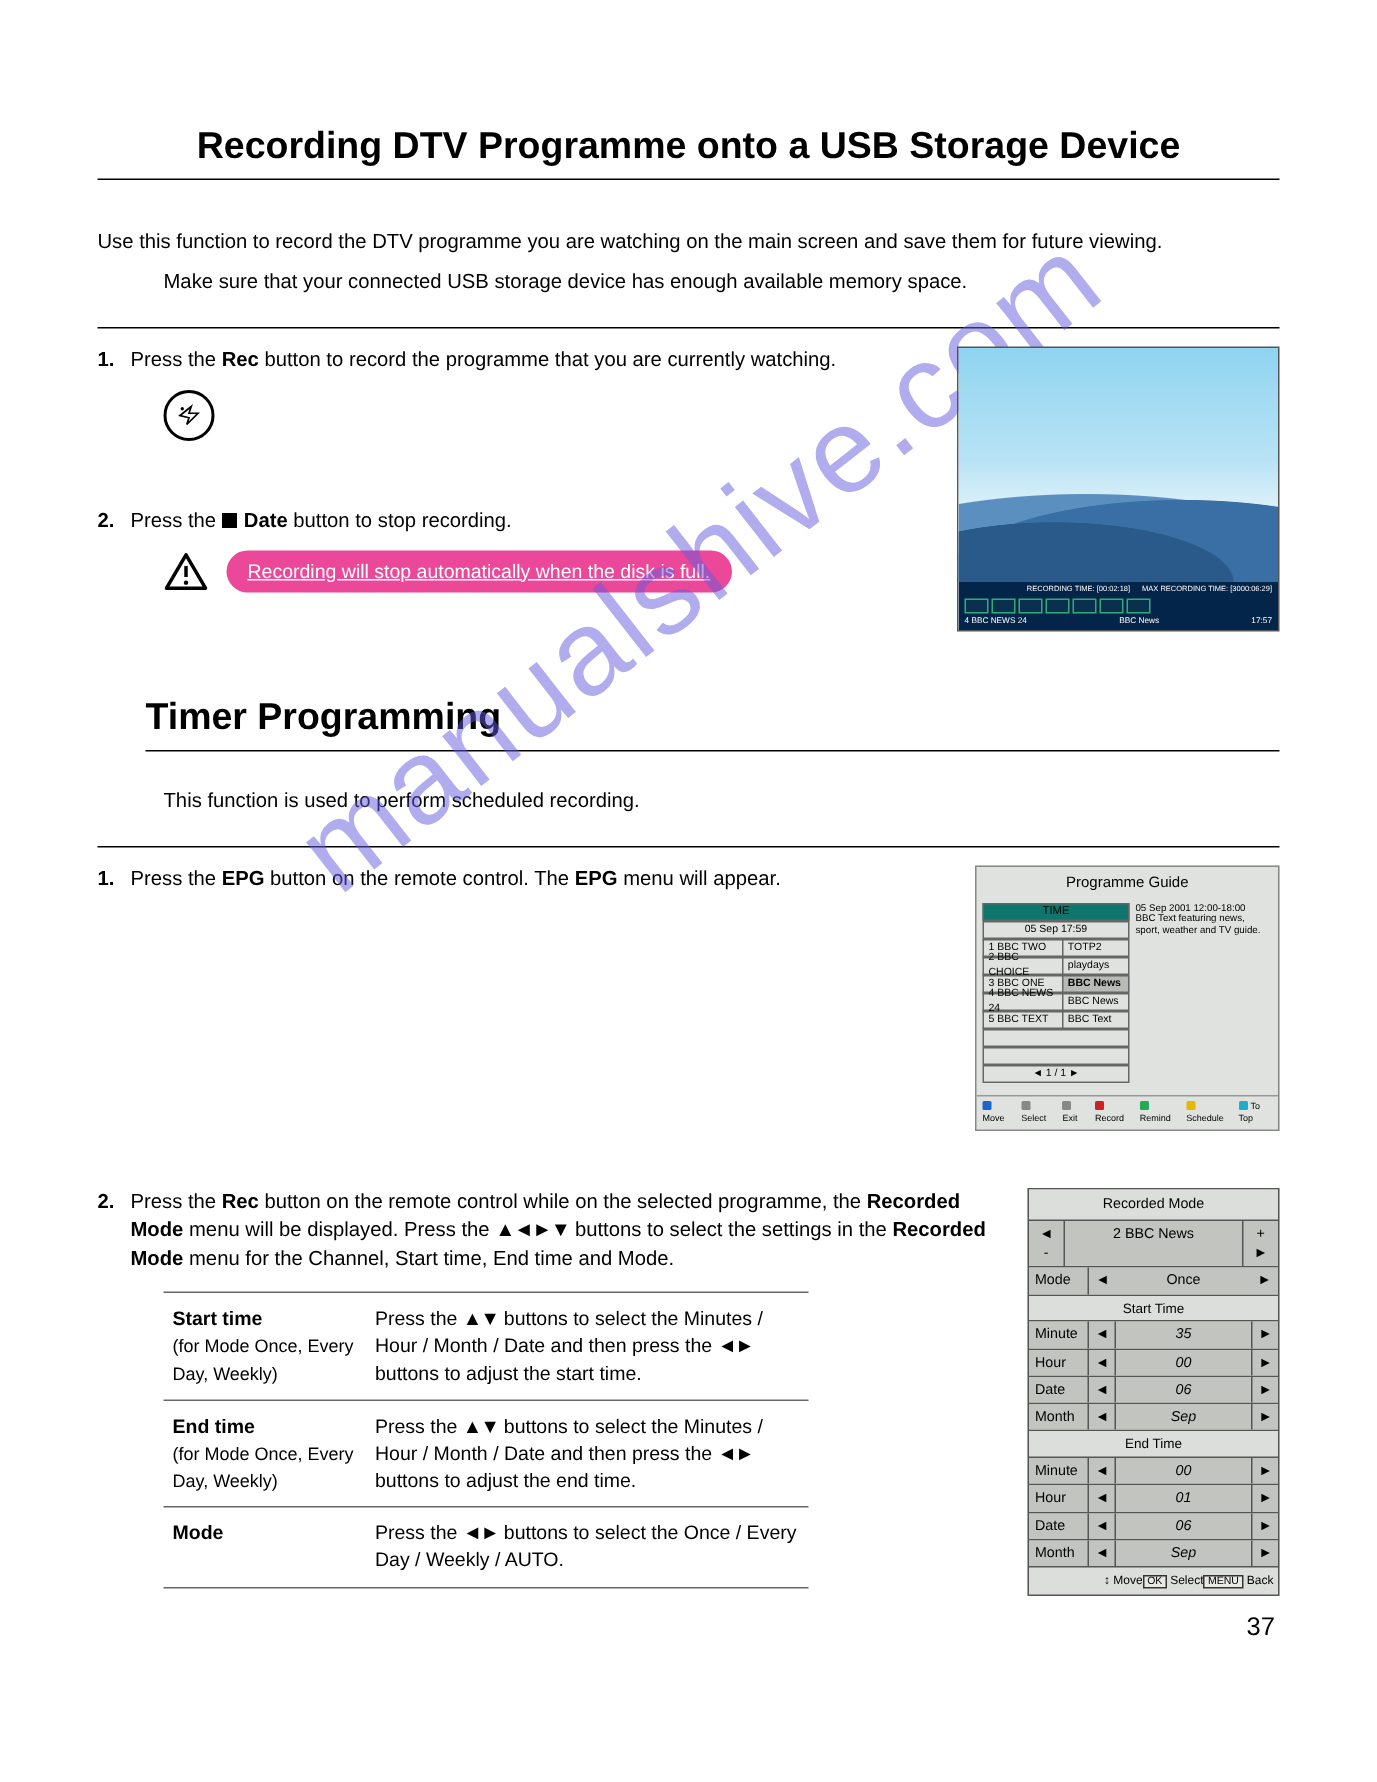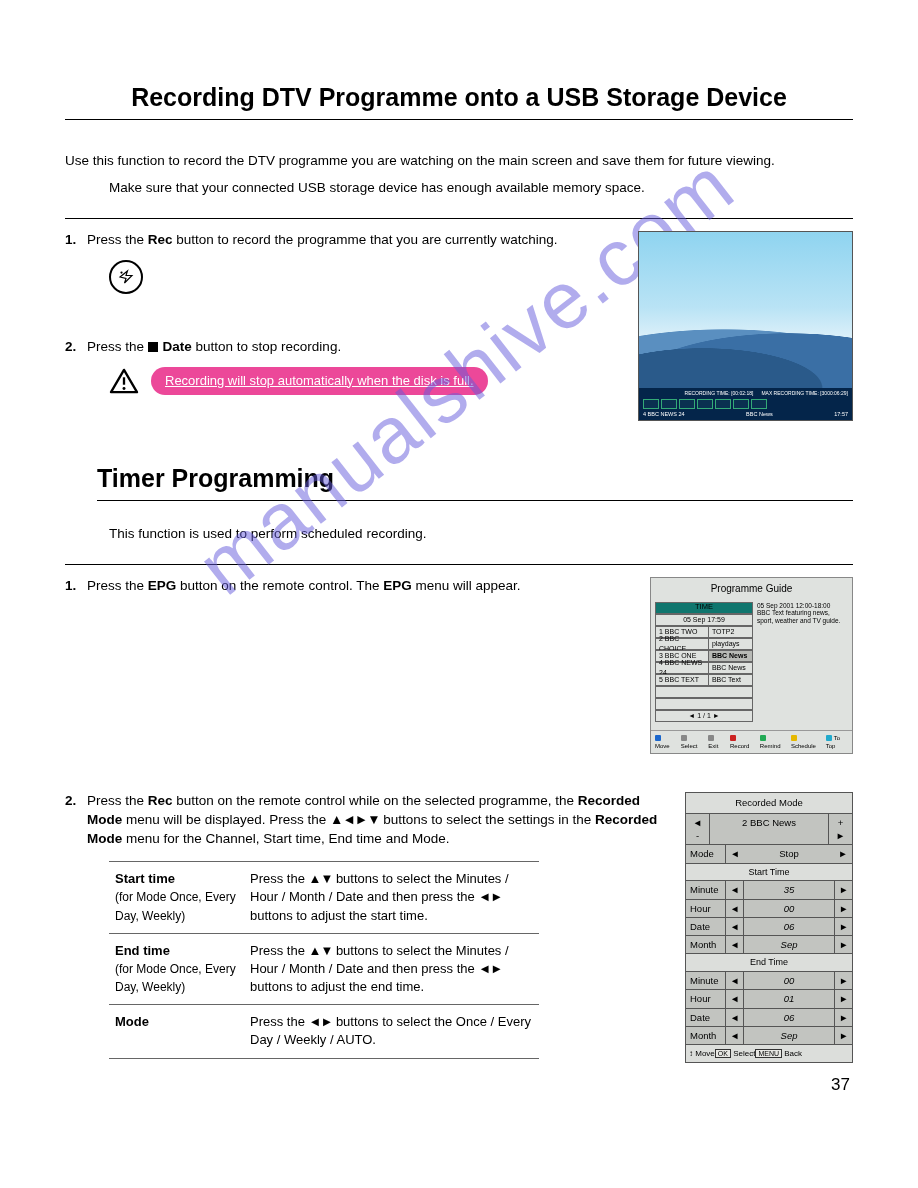--- a/index.html
+++ b/index.html
@@ -128,21 +128,21 @@
   .rmode-row { display:flex; border-bottom:1px solid #555; }
   .rmode-row > div { padding:2px 4px; }
   .rm-label { width:40px; border-right:1px solid #555; background:#c2c4c0;}
   .rm-left { width:18px; text-align:center; background:#c2c4c0; border-right:1px solid #555;}
   .rm-val { flex:1; text-align:center; background:#c2c4c0;font-style:italic;}
   .rm-right { width:18px; text-align:center; background:#c2c4c0; border-left:1px solid #555;}
   .rmode-ch { display:flex; border-bottom:1px solid #555;}
   .rmode-ch > div { padding:2px 4px; background:#c2c4c0;}
   .rmode-mode { display:flex; border-bottom:1px solid #555;}
   .rmode-mode > div { padding:2px 4px; background:#c2c4c0;}
-  .rmode-footer { display:flex; justify-content:flex-start; font-size:8px; padding:3px; }
+  .rmode-footer { display:flex; justify-content:flex-end; font-size:8px; padding:3px; }
   .kbox { border:1px solid #333; padding:0 2px; font-size:7px; background:#e8e8e4;}
 
   
   .settings-table { width: 430px; border-collapse: collapse; margin-top:12px; margin-left:22px; }
   .settings-table td { padding: 8px 6px; vertical-align: top; border-bottom:1px solid #666; font-size:13px;}
   .settings-table tr:first-child td { border-top:1px solid #666; }
   .st-col1 { width: 135px; }
   .st-mode { font-size:12px; }
 
   .triangles { display:inline; letter-spacing:-1px; }
@@ -331,21 +331,21 @@
       <div class="rmode">
         <div class="rmode-hdr">Recorded Mode</div>
         <div class="rmode-ch">
           <div style="width:24px;text-align:center;border-right:1px solid #555;">◄ -</div>
           <div style="flex:1;text-align:center;">2 BBC News</div>
           <div style="width:24px;text-align:center;border-left:1px solid #555;">+ ►</div>
         </div>
         <div class="rmode-mode">
           <div style="width:40px;border-right:1px solid #555;">Mode</div>
           <div style="width:18px;text-align:center;">◄</div>
-          <div style="flex:1;text-align:center;">Stop</div>
+          <div style="flex:1;text-align:center;">Once</div>
           <div style="width:18px;text-align:center;">►</div>
         </div>
         <div class="rmode-sub">Start Time</div>
         <div id="rmode-start">
             <div class="rmode-row">
               <div class="rm-label">Minute</div>
               <div class="rm-left">◄</div>
               <div class="rm-val">35</div>
               <div class="rm-right">►</div>
             </div>

